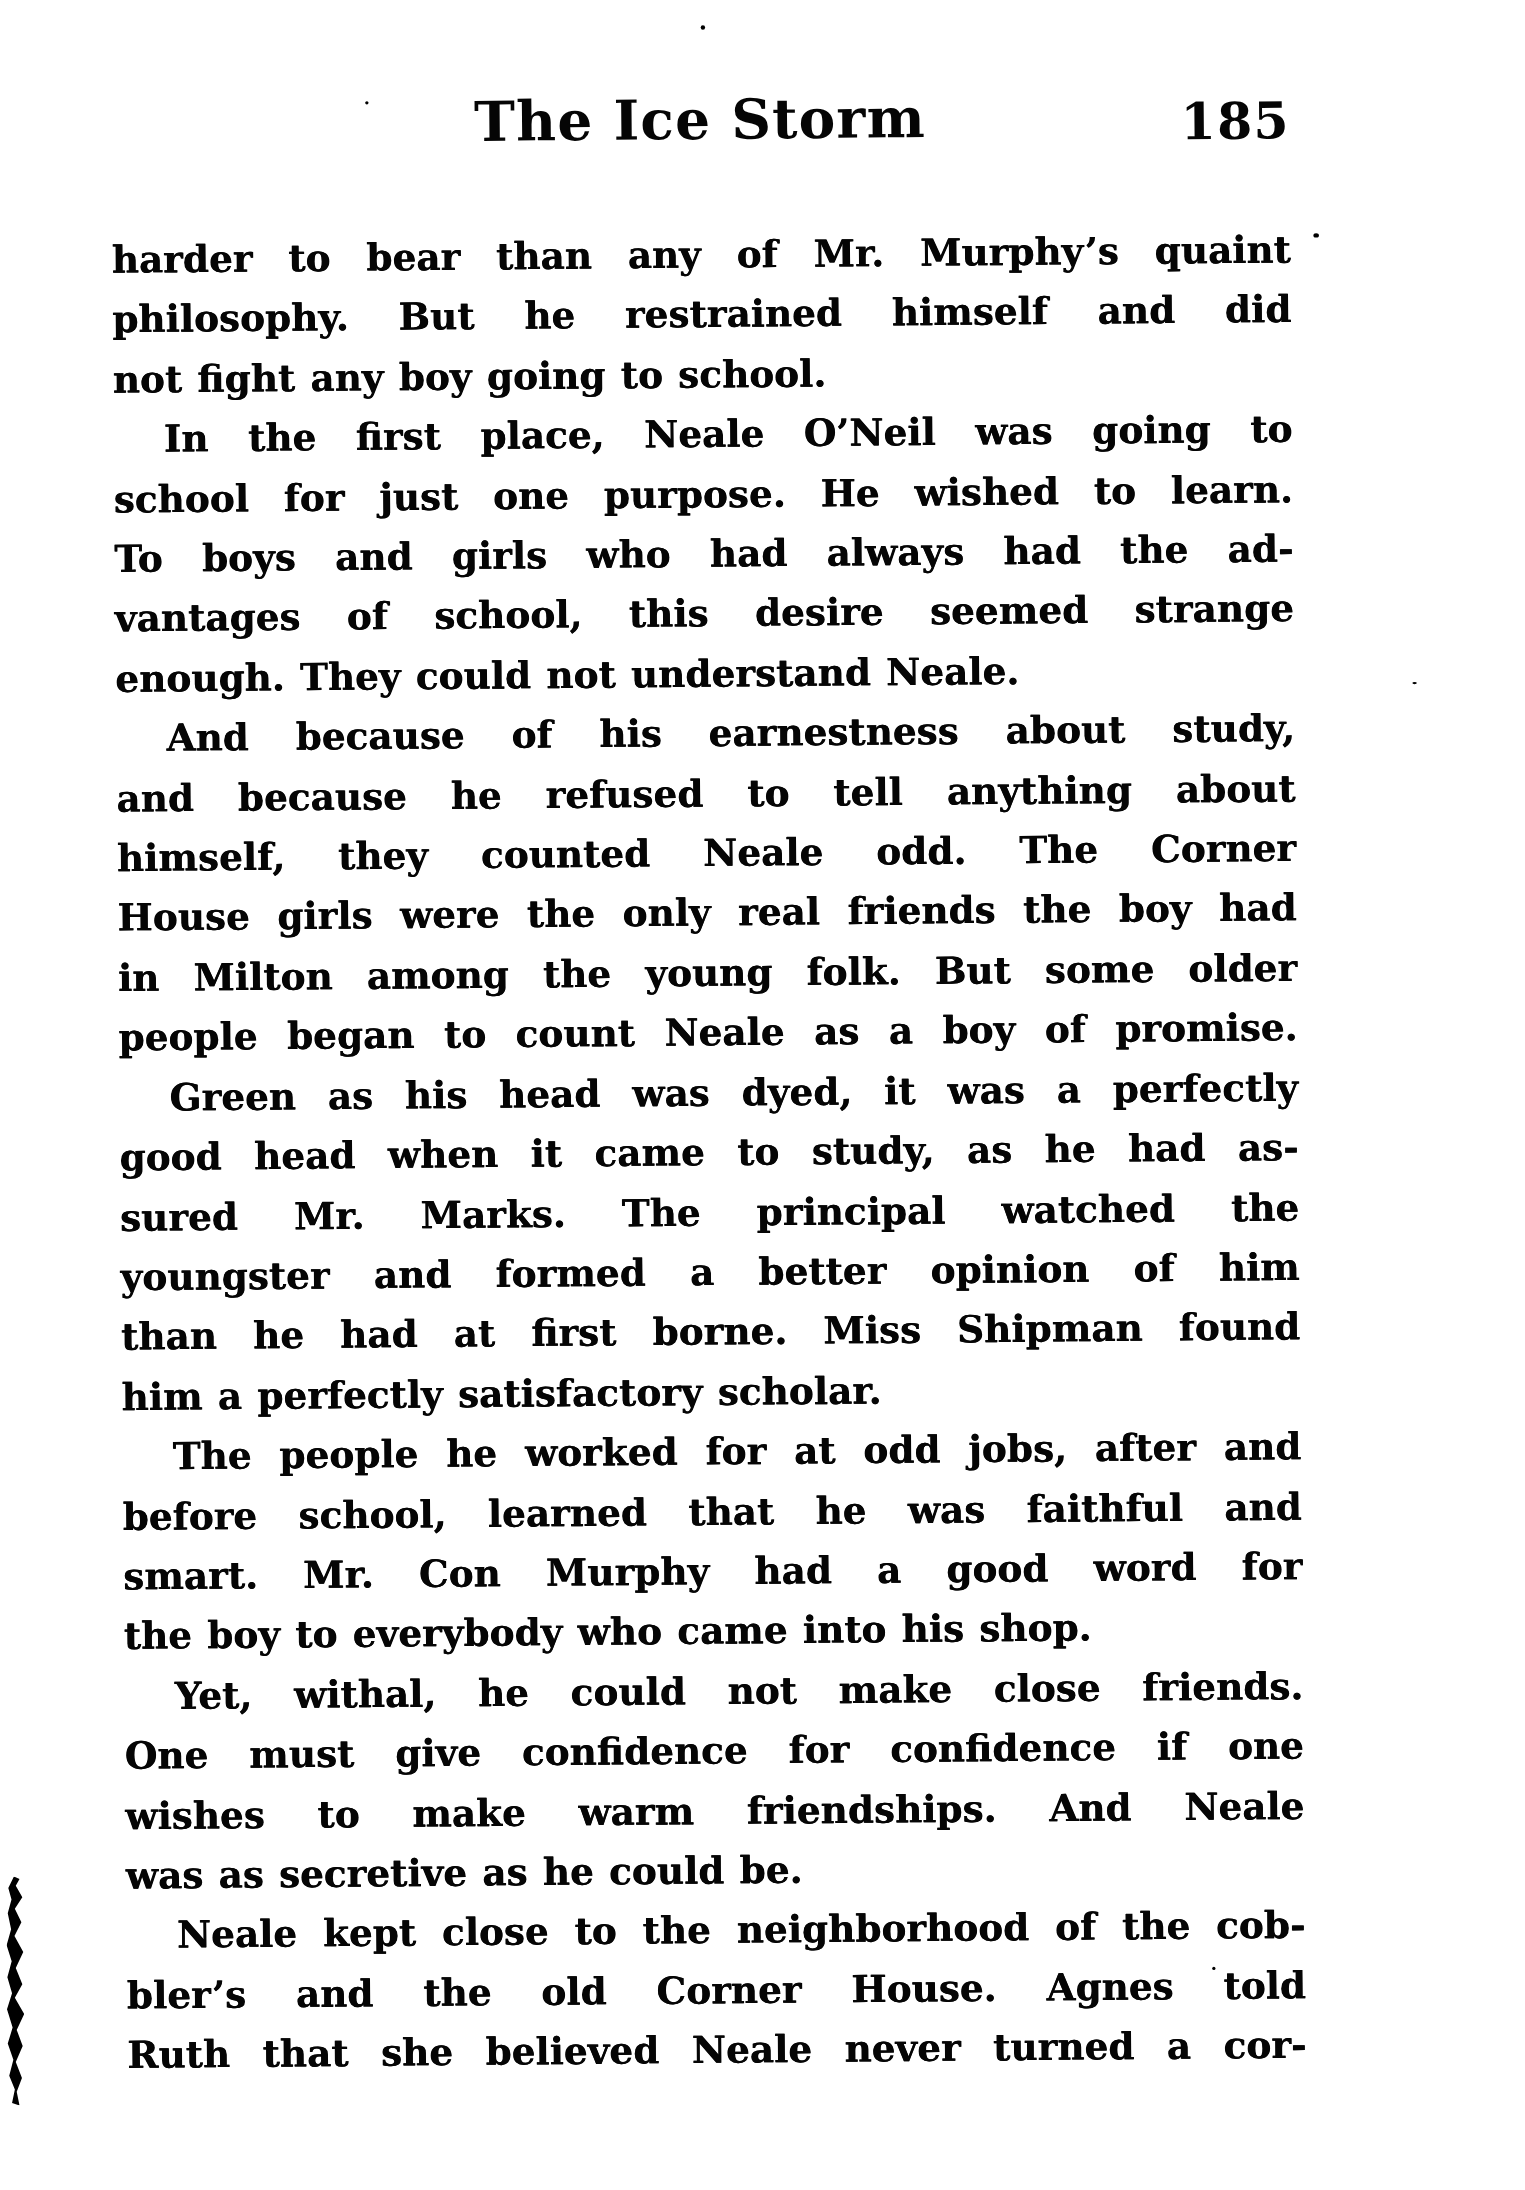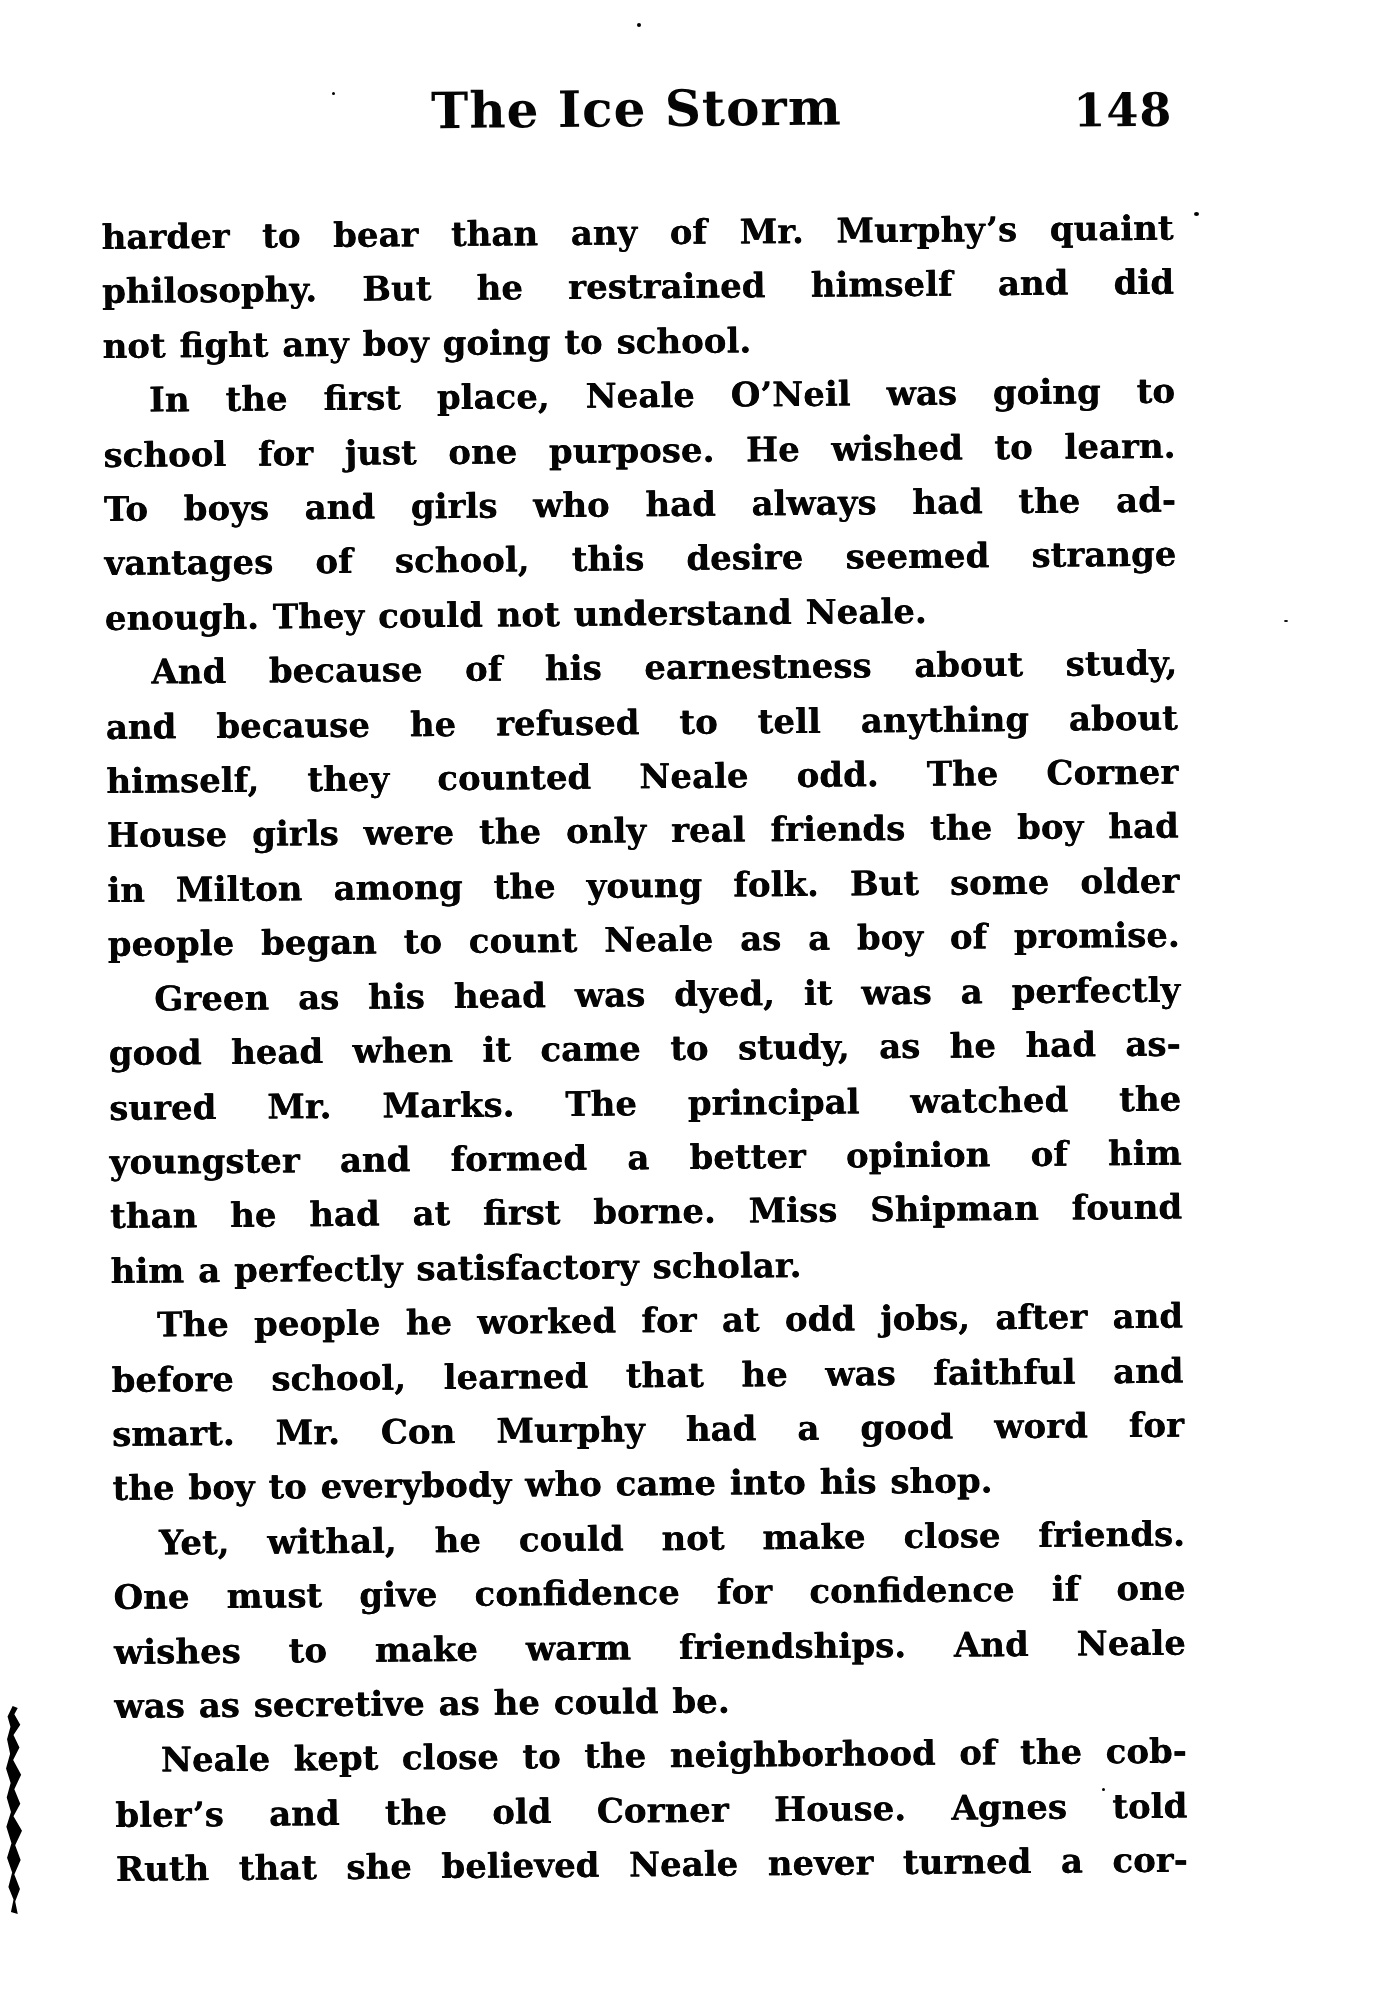--- a/index.html
+++ b/index.html
@@ -85,21 +85,21 @@
   .spk5 { left: 1102px; top: 1788px; width: 3px; height: 3px; }
   .spk6 { left: 1058px; top: 1952px; width: 3px; height: 3px; }
 </style>
 </head>
 <body>
 
 <div class="sheet">
   <div class="content">
     <div class="page-header">
       <div class="page-title">The Ice Storm</div>
-      <div class="page-number">148</div>
+      <div class="page-number">185</div>
     </div>
     <div class="page-body">
         <div class="para">
           <div class="line">harder to bear than any of Mr. Murphy’s quaint</div>
           <div class="line">philosophy. But he restrained himself and did</div>
           <div class="line lastline">not fight any boy going to school.</div>
         </div>
         <div class="para indent">
           <div class="line">In the first place, Neale O’Neil was going to</div>
           <div class="line">school for just one purpose. He wished to learn.</div>

